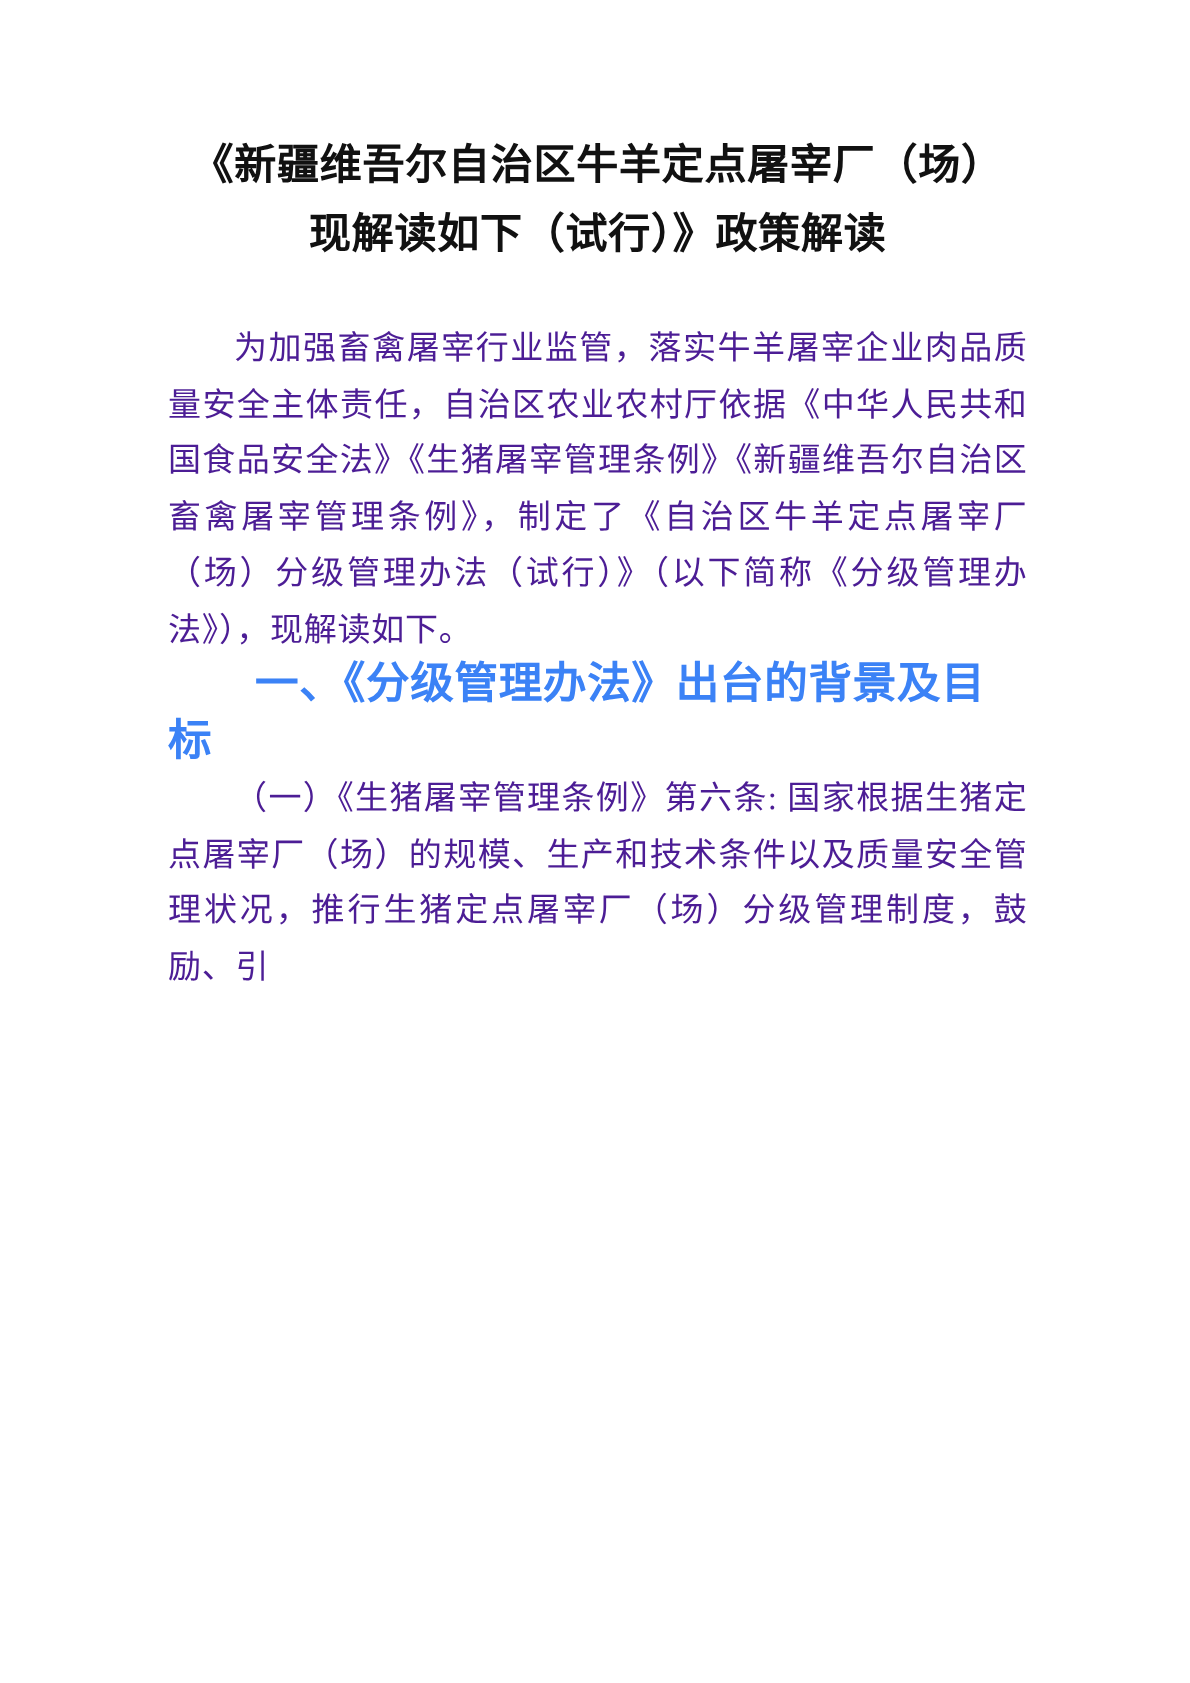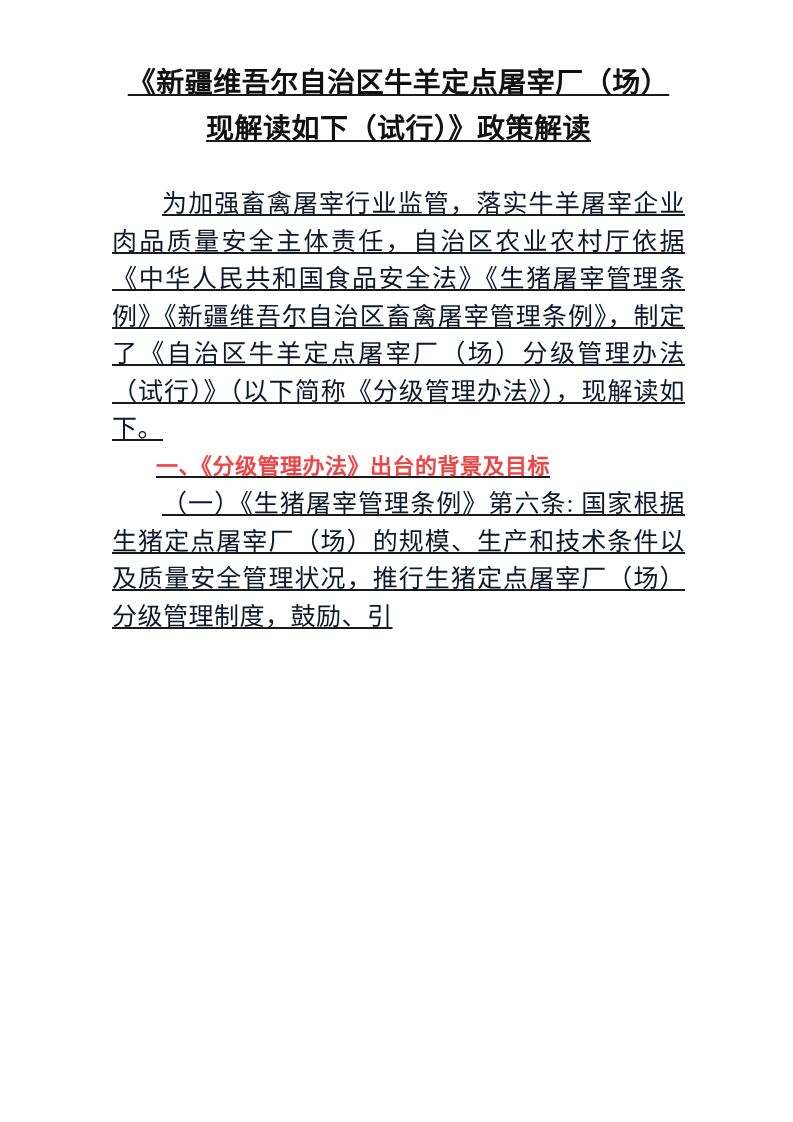--- a/index.html
+++ b/index.html
@@ -8,62 +8,61 @@
     padding: 0;
     background: #ffffff;
   }
   .page {
     position: relative;
     width: 793px;
     height: 1122px;
     margin: 0 auto;
     background: #ffffff;
     color: #1a1a1a;
-    padding: 60px 108px 0 112px;
+    padding: 88px 108px 0 112px;
     overflow: hidden;
-    text-decoration: underline;
   }
   .doc-title {
     margin: 0;
     font-family: "Liberation Serif", "DejaVu Serif", serif;
     font-weight: 700;
     font-size: 28px;
     line-height: 46px;
     text-align: center;
     letter-spacing: 0.5px;
     color: #111111;
   }
   .title-line {
     display: block;
     white-space: nowrap;
   }
   .body-para {
     margin: 0;
     font-family: "Liberation Serif", "DejaVu Serif", serif;
     font-weight: 400;
-    font-size: 25px;
+    font-size: 22px;
     line-height: 37.5px;
     letter-spacing: 0.5px;
     text-align: justify;
     text-justify: inter-ideograph;
     text-indent: 2em;
-    color: #0f172a;
+    color: #4c1d95;
   }
   .body-para.first {
     margin-top: 33px;
   }
   .section-heading {
     margin: 0;
     font-family: "Liberation Sans", "DejaVu Sans", sans-serif;
     font-weight: 700;
-    font-size: 22px;
+    font-size: 29px;
     line-height: 37.5px;
     letter-spacing: 0.5px;
     text-indent: 2em;
-    color: #ef4444;
+    color: #3b82f6;
   }
 </style>
 </head>
 <body>
 
 <div class="page">
 
   <h1 class="doc-title">
     <span class="title-line">《新疆维吾尔自治区牛羊定点屠宰厂（场）</span>
     <span class="title-line">现解读如下（试行）》政策解读</span>

